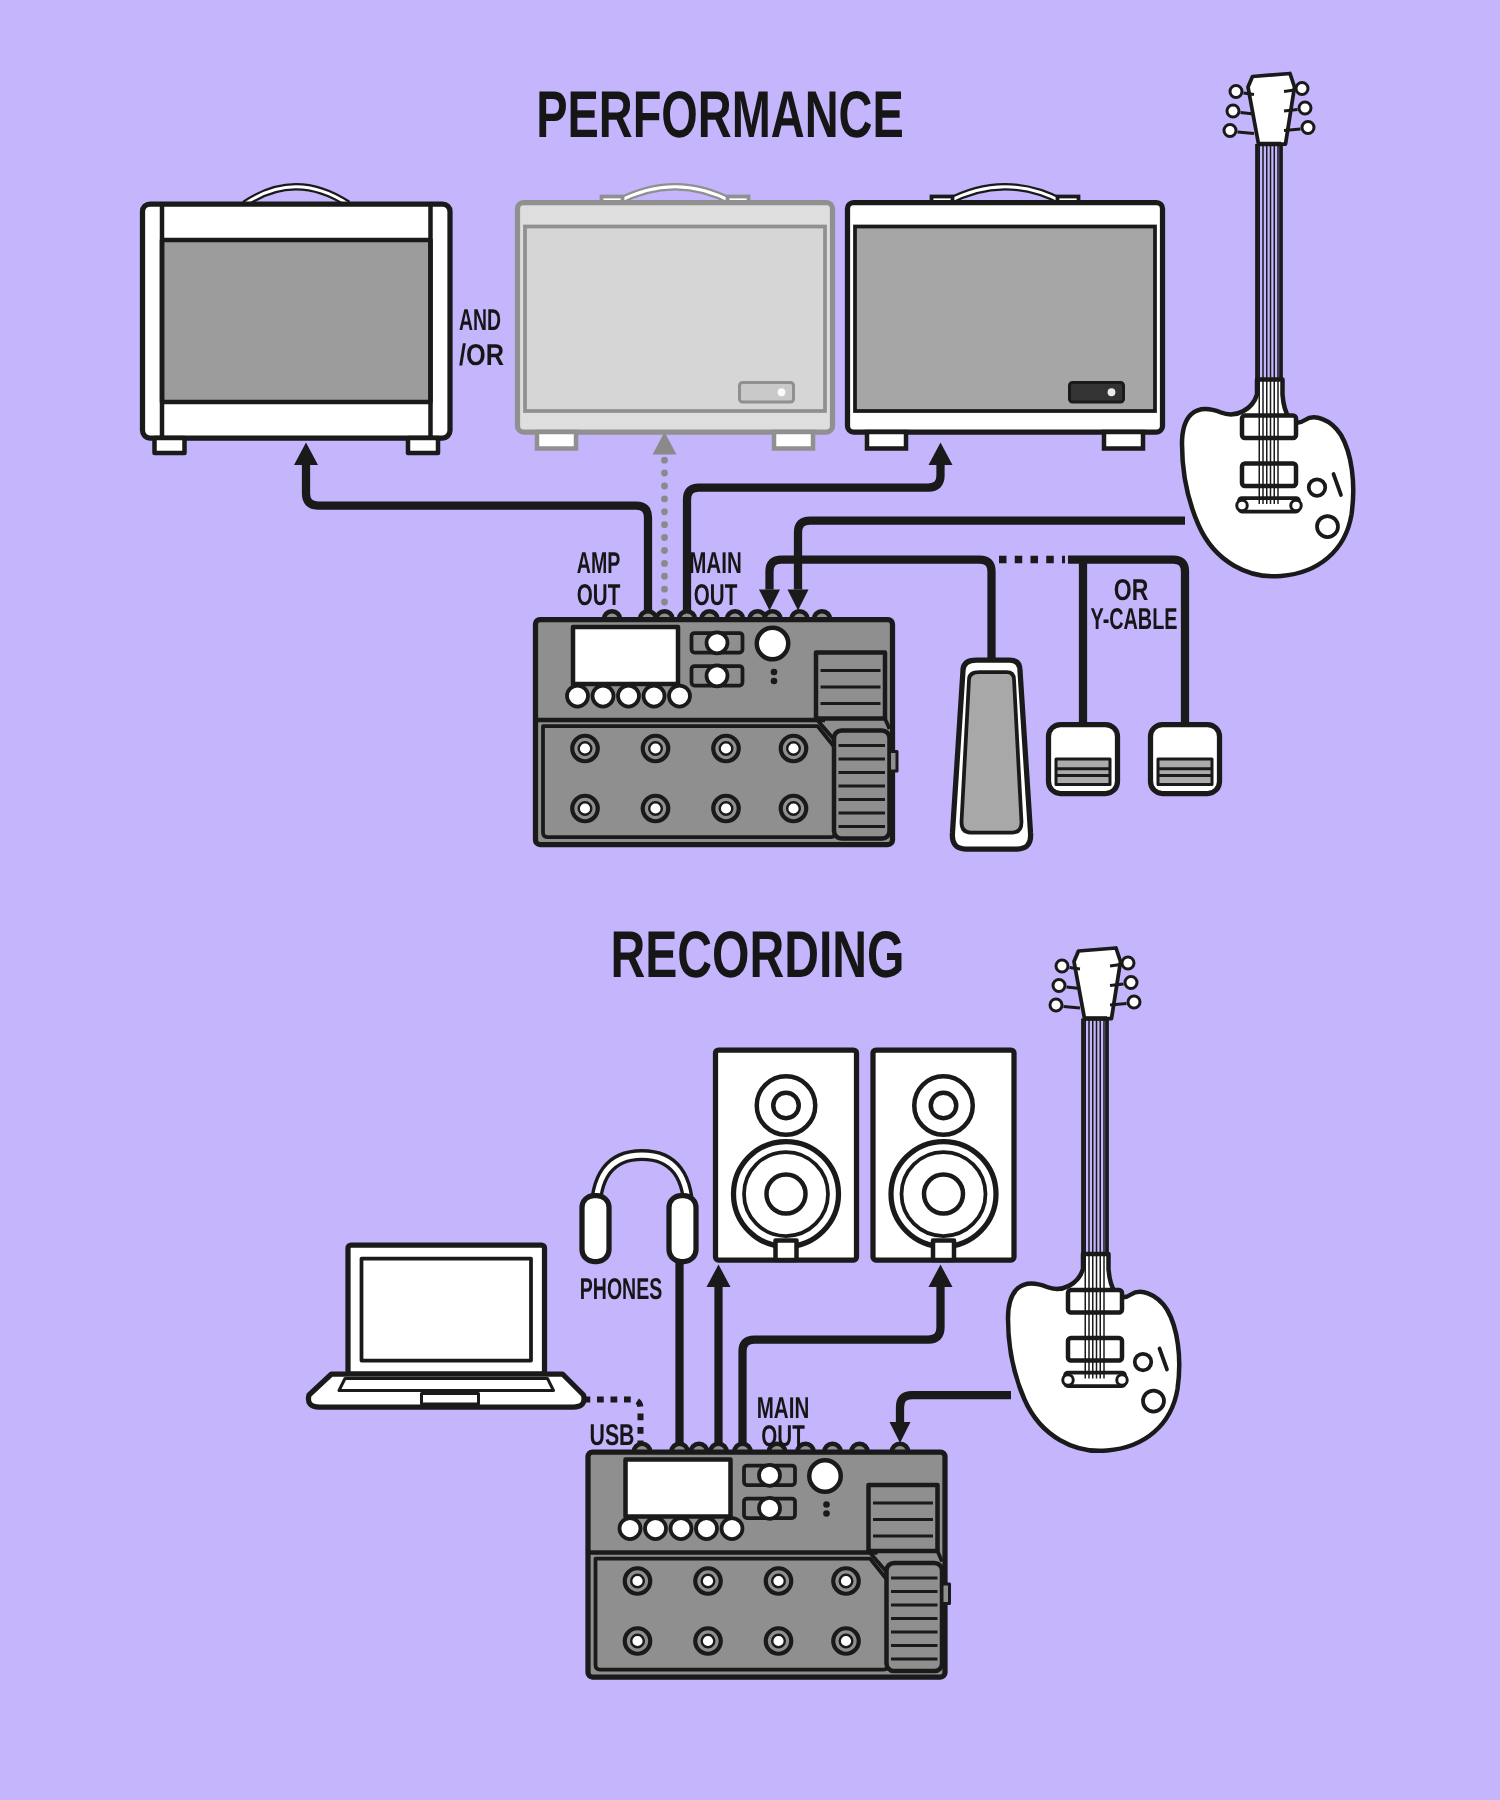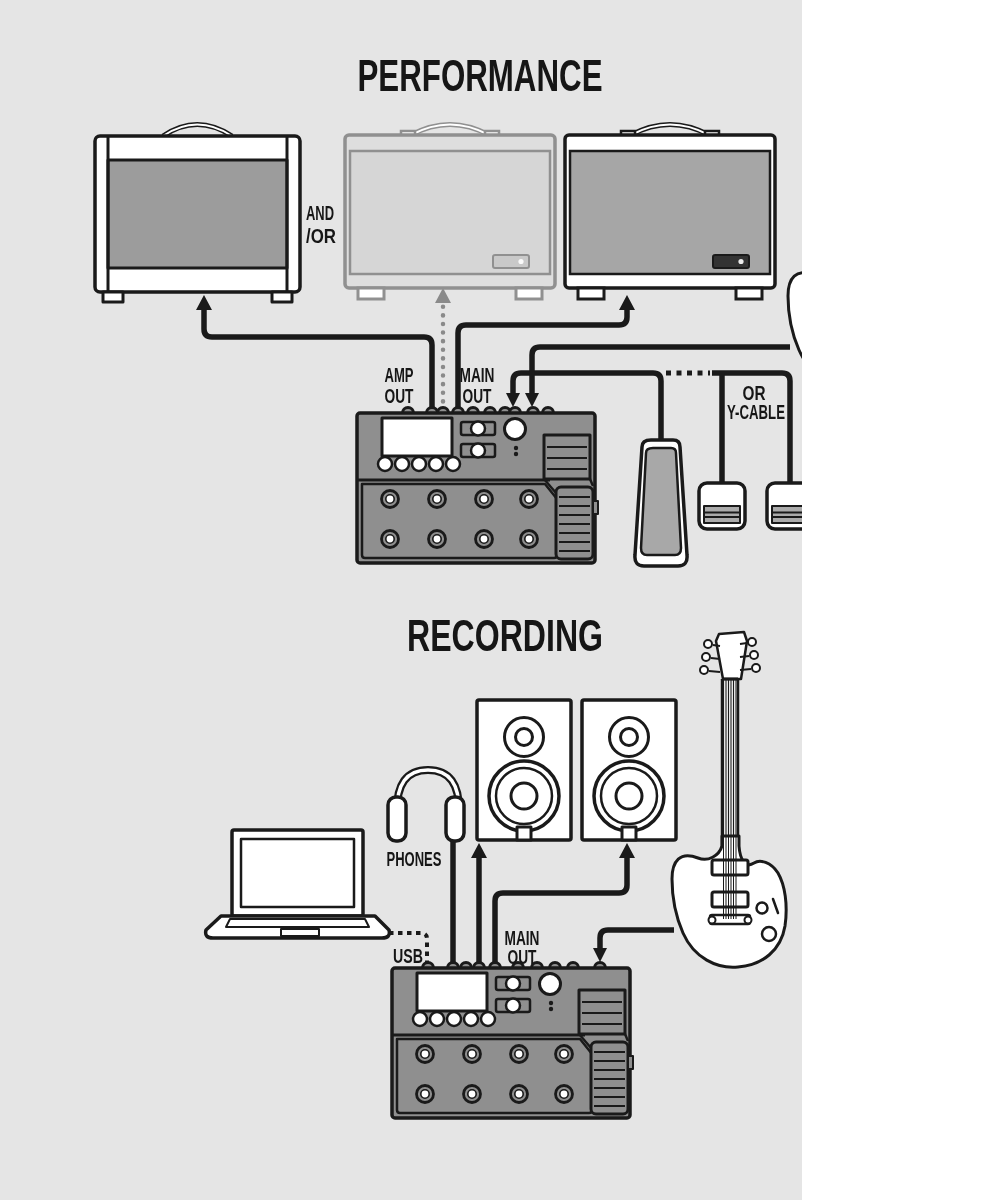--- a/index.html
+++ b/index.html
@@ -1,16 +1,16 @@
 <!DOCTYPE html>
 <html><head>
 <meta charset="utf-8">
 <style>
   html,body{margin:0;padding:0;background:#ffffff;}
-  .stage{position:relative;width:802px;height:1200px;background:#e5e5e5;overflow:hidden;}
+  .stage{position:relative;width:1000px;height:1200px;background:#c4b5fd;overflow:hidden;}
   svg text{font-family:"Liberation Sans","DejaVu Sans",sans-serif;font-weight:bold;fill:#161616;}
   .t-big{font-size:44px;}
   .t-sm{font-size:20px;}
   .ln{stroke:#1a1a1a;stroke-linejoin:round;}
   .cable{stroke:#1a1a1a;stroke-width:5.5;fill:none;stroke-linejoin:round;}
   .arrow{fill:#1a1a1a;stroke:none;}
   .arrow-gray{fill:#8a8a8a;stroke:none;}
 </style>
 </head>
 <body>

